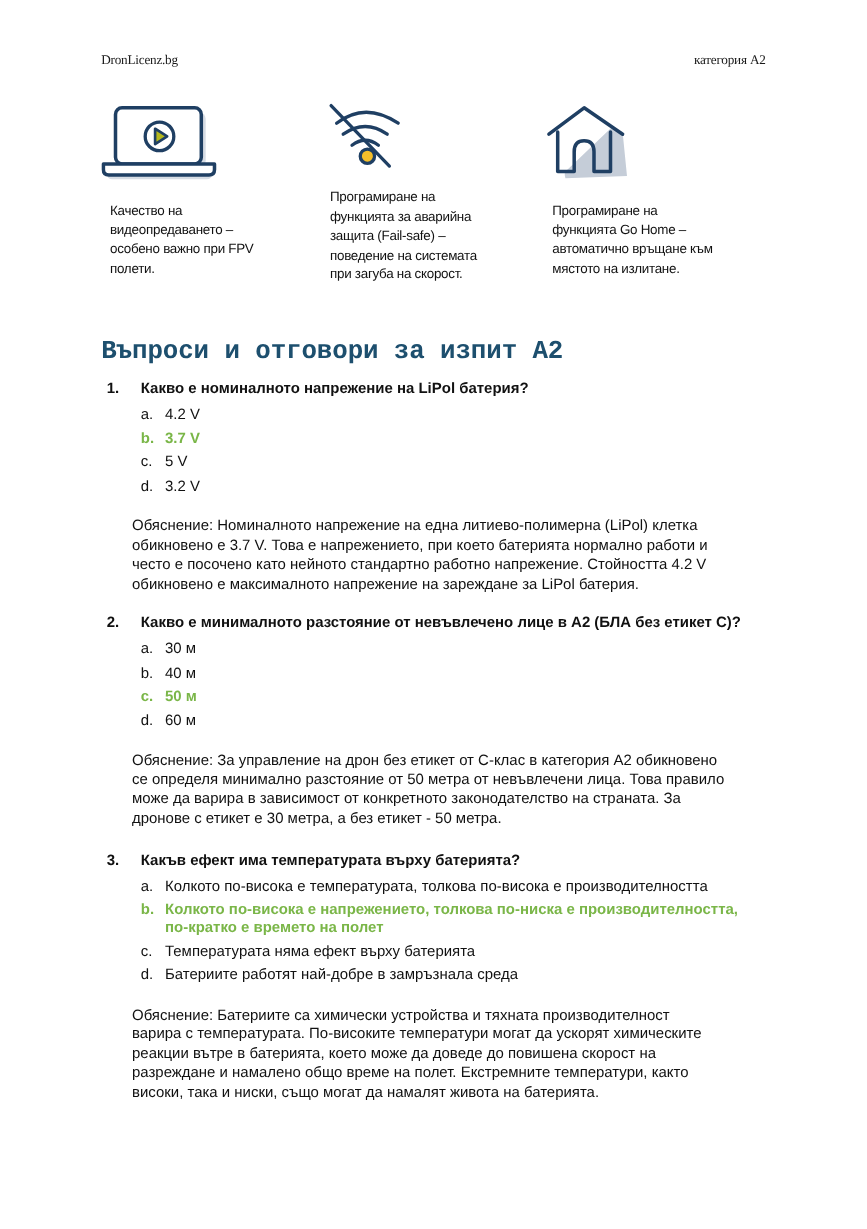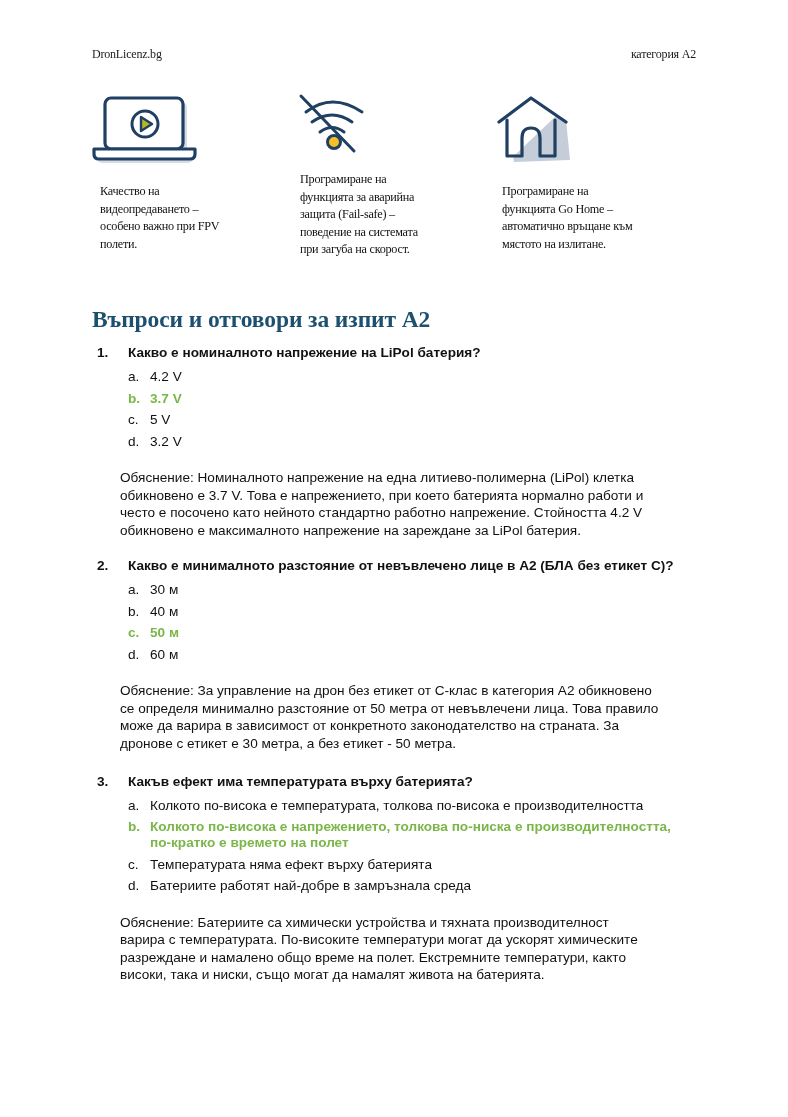--- a/index.html
+++ b/index.html
@@ -45,39 +45,39 @@
       position: absolute;
       top: 0;
       left: 0;
       width: 110px;
       height: 80px;
     }
     .feature .feature-text {
       position: absolute;
       left: 8px;
       width: 190px;
-      font-family: Liberation Serif, serif;
+      font-family: Liberation Sans, sans-serif;
       font-size: 12.2px;
       line-height: 17.5px;
       color: #111111;
       letter-spacing: -0.25px;
     }
     .feature-1 { left: 0; }
     .feature-1 .feature-text { top: 93px; }
     .feature-2 { left: 200px; }
     .feature-2 .feature-text { top: 81px; }
     .feature-3 { left: 402px; }
     .feature-3 .feature-text { top: 93px; }
 
     .section-title {
       position: absolute;
       top: 306px;
       left: 92px;
       margin: 0;
-      font-family: Liberation Serif, serif;
+      font-family: Liberation Mono, monospace;
       font-weight: bold;
       font-size: 23.5px;
       color: #1d4f6e;
       letter-spacing: -0.1px;
       text-align: center;
     }
 
     .qa {
       position: absolute;
       left: 92px;
@@ -283,16 +283,17 @@
       <span>Температурата няма ефект върху батерията</span>
     </li>
     <li class="option">
       <span class="letter">d.</span>
       <span>Батериите работят най-добре в замръзнала среда</span>
     </li>
   </ul>
   <div class="explanation">
     <div>Обяснение: Батериите са химически устройства и тяхната производителност</div>
     <div>варира с температурата. По-високите температури могат да ускорят химическите</div>
+    <div>реакции вътре в батерията, което може да доведе до повишена скорост на</div>
     <div>разреждане и намалено общо време на полет. Екстремните температури, както</div>
     <div>високи, така и ниски, също могат да намалят живота на батерията.</div>
   </div>
 </div>
 
 </body></html>

